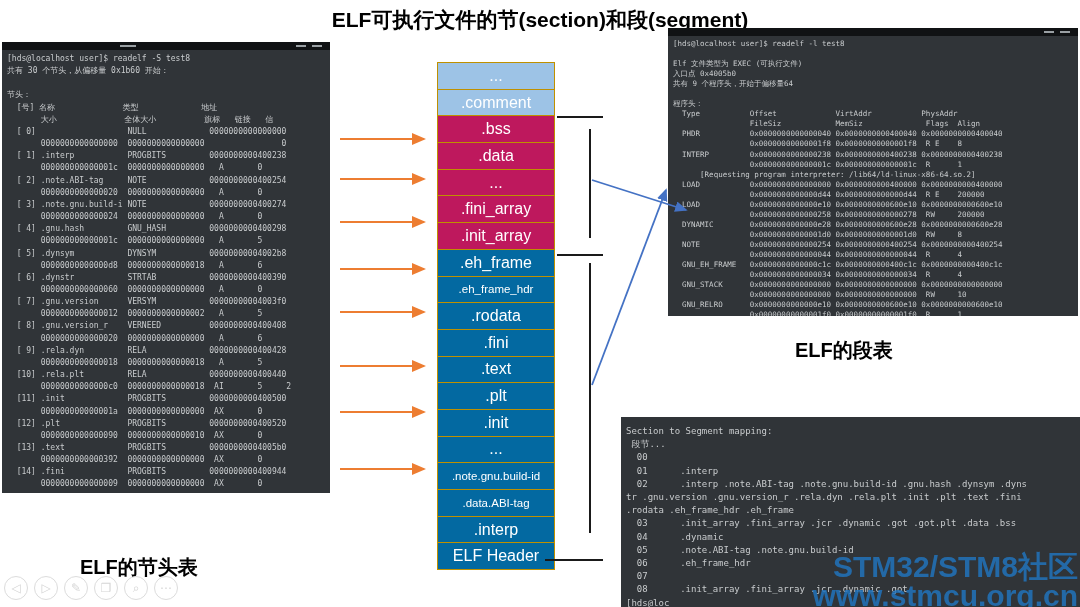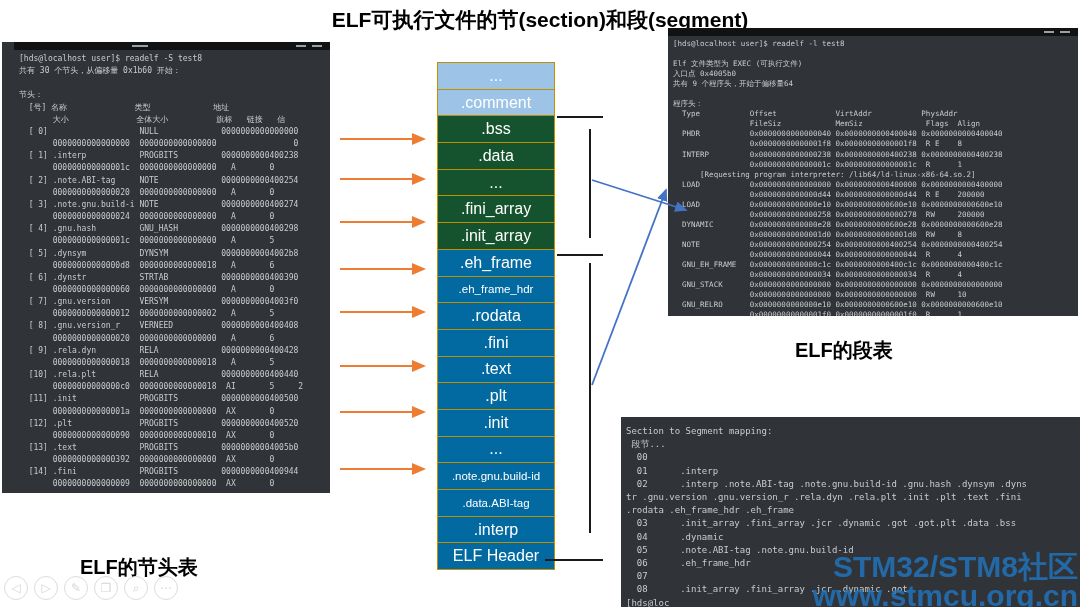--- a/index.html
+++ b/index.html
@@ -6,38 +6,38 @@
   .canvas{position:relative;width:1080px;height:607px;background:#ffffff;overflow:hidden;
           font-family:"Liberation Sans",sans-serif;}
   .title{position:absolute;left:0;top:6px;width:1080px;text-align:center;
          font-size:21px;font-weight:bold;color:#000;}
   .terminal{position:absolute;background:#303438;box-sizing:border-box;overflow:hidden;}
   .term-bar{height:8px;background:#101214;position:relative;}
   .term-bar .dash{position:absolute;top:3px;width:10px;height:2px;background:#9aa0a4;}
   .term-bar .d1{right:8px;} .term-bar .d2{right:24px;} .term-bar .d3{left:118px;width:16px;}
   .term-body{padding:3px 0 0 5px;color:#c9ccce;white-space:pre;overflow:hidden;
              font-family:"DejaVu Sans Mono",monospace;}
-  .left-term{left:2px;top:42px;width:328px;height:451px;padding-left:12px;}
+  .left-term{left:2px;top:42px;width:328px;height:451px;}
   .left-term .term-body{font-size:8px;line-height:12.15px;}
   .right-term{left:668px;top:28px;width:410px;height:288px;}
   .right-term .term-body{font-size:7.5px;line-height:10.05px;}
   .bottom-term{left:621px;top:417px;width:459px;height:190px;}
   .bottom-term .term-body{font-size:9px;line-height:13.2px;padding-top:8px;}
   .label{position:absolute;font-size:20px;font-weight:bold;color:#000;}
   .label-left{left:80px;top:512px;margin-top:42px;}
   .label-right{left:795px;top:337px;text-align:right;}
   .stack{position:absolute;left:437px;top:62px;width:118px;height:508px;
          display:flex;flex-direction:column;}
   .sbox{flex:1;display:flex;align-items:center;justify-content:center;
         border:1px solid #BF9000;margin-top:-1px;color:#ffffff;font-size:16px;
         font-family:"Liberation Sans",sans-serif;}
   .sbox:first-child{margin-top:0;}
   .sbox.small{font-size:11.5px;}
   .tone-light{background:#9DC3E6;}
-  .tone-medium{background:#14532d;}
+  .tone-medium{background:#be185d;}
   .tone-dark{background:#0369a1;}
   .overlay{position:absolute;left:0;top:0;width:1080px;height:607px;pointer-events:none;}
   .watermark{position:absolute;right:2px;top:544px;text-align:right;z-index:5;
              font-weight:bold;font-size:30px;line-height:29px;color:rgba(33,115,187,0.85);margin-top:8px;}
   .nav{position:absolute;left:4px;top:576px;display:flex;gap:6px;}
   .nav-btn{width:24px;height:24px;border:1.5px solid #dcdcdc;border-radius:50%;
            color:#d5d5d5;font-size:12px;display:flex;align-items:center;justify-content:center;
            box-sizing:border-box;background:#fff;}
 </style>
 </head>

